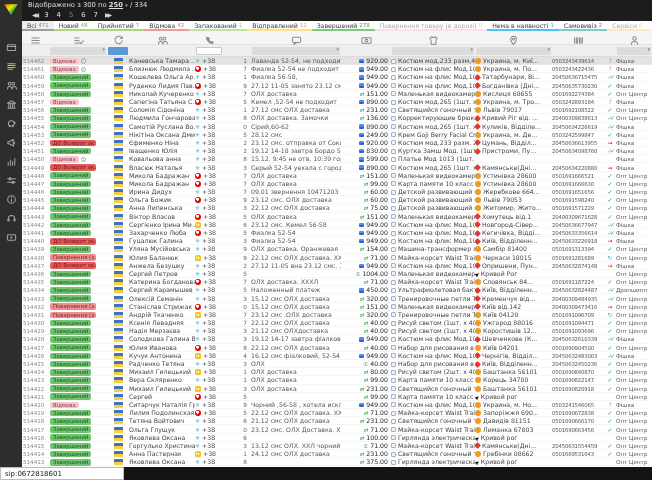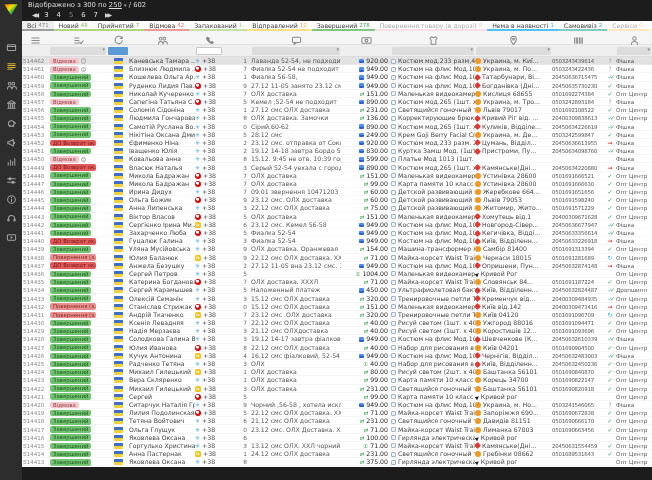--- a/index.html
+++ b/index.html
@@ -12,21 +12,21 @@
   .logo{width:15px;height:13px;margin-top:3px;background:linear-gradient(135deg,#e03030,#f59e00,#f5e400,#35b535,#3577f5,#9035f5);clip-path:polygon(5% 10%,95% 10%,50% 92%);}
   .sb-gap{height:22px;}
   .sb-item{width:22px;height:19px;display:flex;align-items:center;justify-content:center;color:#a2a2a2;cursor:pointer;}
   .sb-item.active{color:#dcb62a;}
 
   .main{flex:1;display:flex;flex-direction:column;min-width:0;}
 
   
   .topbar{height:21px;background:#1c1c1c;color:#cfcfcf;padding:1px 6px 0;flex:0 0 21px;}
   .shown{font-size:6.8px;line-height:9px;white-space:nowrap;color:#ddd;}
-  .shown .pp{text-decoration:underline;}
+  .shown .pp{text-decoration:underline;font-weight:bold;}
   .shown .caret{font-size:5px;color:#aaa;}
   .pager{display:flex;align-items:center;gap:7px;font-size:6.8px;line-height:10px;color:#e4e4e4;padding-left:4px;}
   .pager .nav{letter-spacing:-2px;font-size:6px;color:#d5d5d5;cursor:pointer;}
   .pager .pg{cursor:pointer;}
   .pager .pg.cur{color:#8a8a8a;}
 
   
   .tabs{height:10px;background:#fff;display:flex;align-items:stretch;overflow:hidden;flex:0 0 10px;}
   .tab{display:flex;align-items:center;gap:2px;padding:0 5px;font-size:6.2px;color:#3c3c3c;white-space:nowrap;border-bottom:2px solid transparent;cursor:pointer;}
   .tab .cnt{font-size:5.4px;}
@@ -163,21 +163,21 @@
         </div>
       </div>
   </div>
 
   <div class="main">
     <div class="topbar">
       <div class="shown">
         <span>Відображено з 300 по</span>
         <span class="pp">250</span>
         <span class="caret">▾</span>
-        <span>/ 602</span>
+        <span>/ 334</span>
       </div>
       <div class="pager">
         <span class="nav">◀◀</span>
         <span id="pager-pages" style="display: inline-flex; gap: 8px;">
             <span class="pg">3</span>
             <span class="pg">4</span>
             <span class="pg cur">5</span>
             <span class="pg">6</span>
             <span class="pg">7</span>
           </span>
@@ -1968,14 +1968,17 @@
           <div class="cell">
             <span class="cr pk">▶</span>
             <span>Кривой рог</span>
           </div>
           <div class="cell c-ttn"></div>
           <div class="cell tk"></div>
           <div class="cell c-src">Опт Центр</div>
         </div>
       </div>
 
+    <div class="statusbar">
+      <div class="sip">sip:0672818601</div>
+    </div>
   </div>
 </div>
 
 </body></html>

